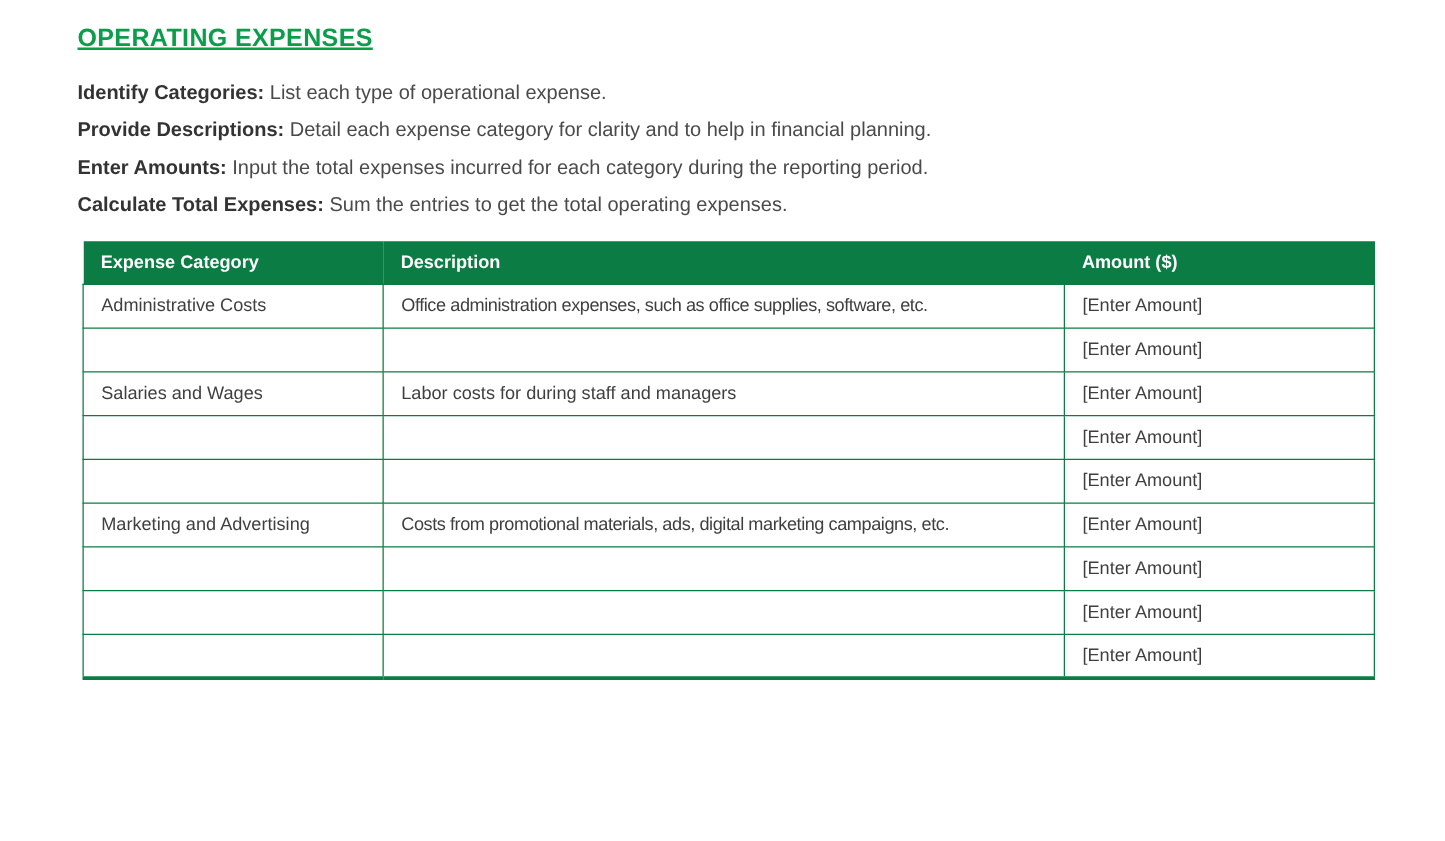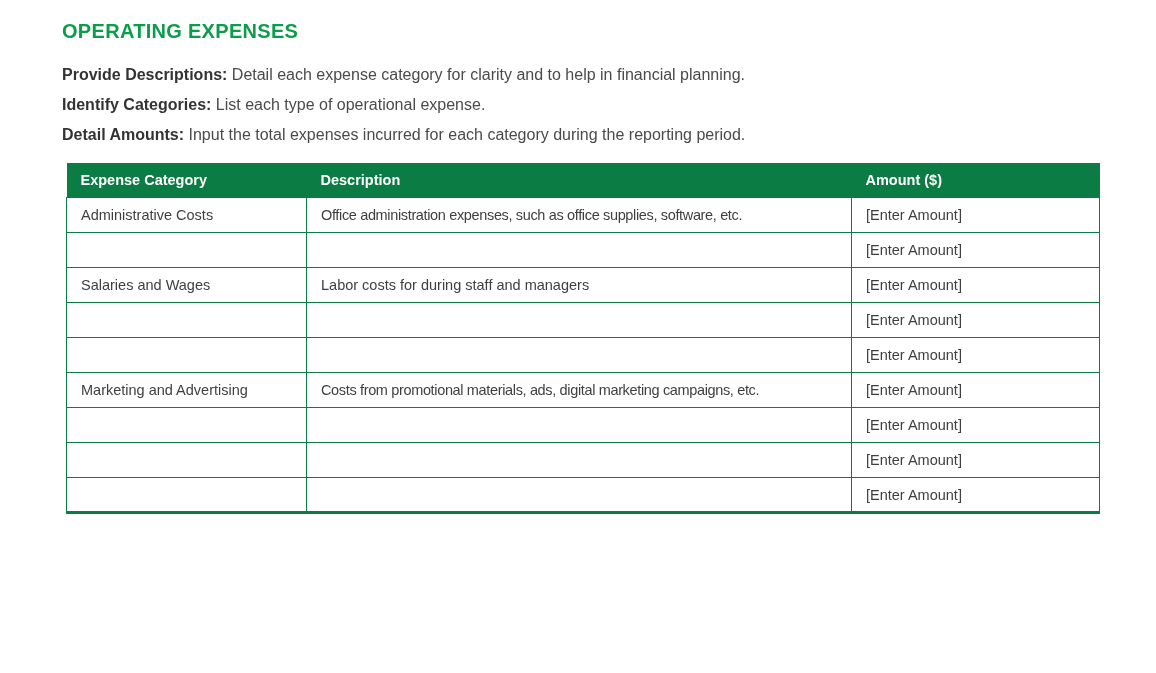--- a/index.html
+++ b/index.html
@@ -11,20 +11,21 @@
   }
   .page {
     padding: 20px 57px 0 62px;
   }
   .page-title {
     color: #0c9d4b;
     font-size: 20px;
     font-weight: 800;
     letter-spacing: 0.3px;
     margin-bottom: 17px;
+    text-decoration: underline;
   }
   .instructions { margin-bottom: 13px; }
   .instr-line {
     font-size: 16px;
     line-height: 30px;
     color: #4a4a4a;
   }
   .instr-label {
     font-weight: 700;
     color: #333333;
@@ -63,23 +64,24 @@
   table.expenses tr:last-child td { border-bottom: 3px solid #0b7c43; }
   td.tight { letter-spacing: -0.35px; font-size: 14px; }
 </style>
 </head>
 <body>
 
 <div class="page">
   <div class="page-title">OPERATING EXPENSES</div>
 
   <div class="instructions">
+    <div class="instr-line"><span class="instr-label">Identify Categories:</span><span> List each type of operational expense.</span></div>
     <div class="instr-line"><span class="instr-label">Provide Descriptions:</span><span> Detail each expense category for clarity and to help in financial planning.</span></div>
-    <div class="instr-line"><span class="instr-label">Identify Categories:</span><span> List each type of operational expense.</span></div>
-    <div class="instr-line"><span class="instr-label">Detail Amounts:</span><span> Input the total expenses incurred for each category during the reporting period.</span></div>
+    <div class="instr-line"><span class="instr-label">Enter Amounts:</span><span> Input the total expenses incurred for each category during the reporting period.</span></div>
+    <div class="instr-line"><span class="instr-label">Calculate Total Expenses:</span><span> Sum the entries to get the total operating expenses.</span></div>
   </div>
 
   <table class="expenses">
     <colgroup>
         <col class="c-cat">
         <col class="c-desc">
         <col class="c-amt">
       </colgroup>
     <thead>
       <tr>

